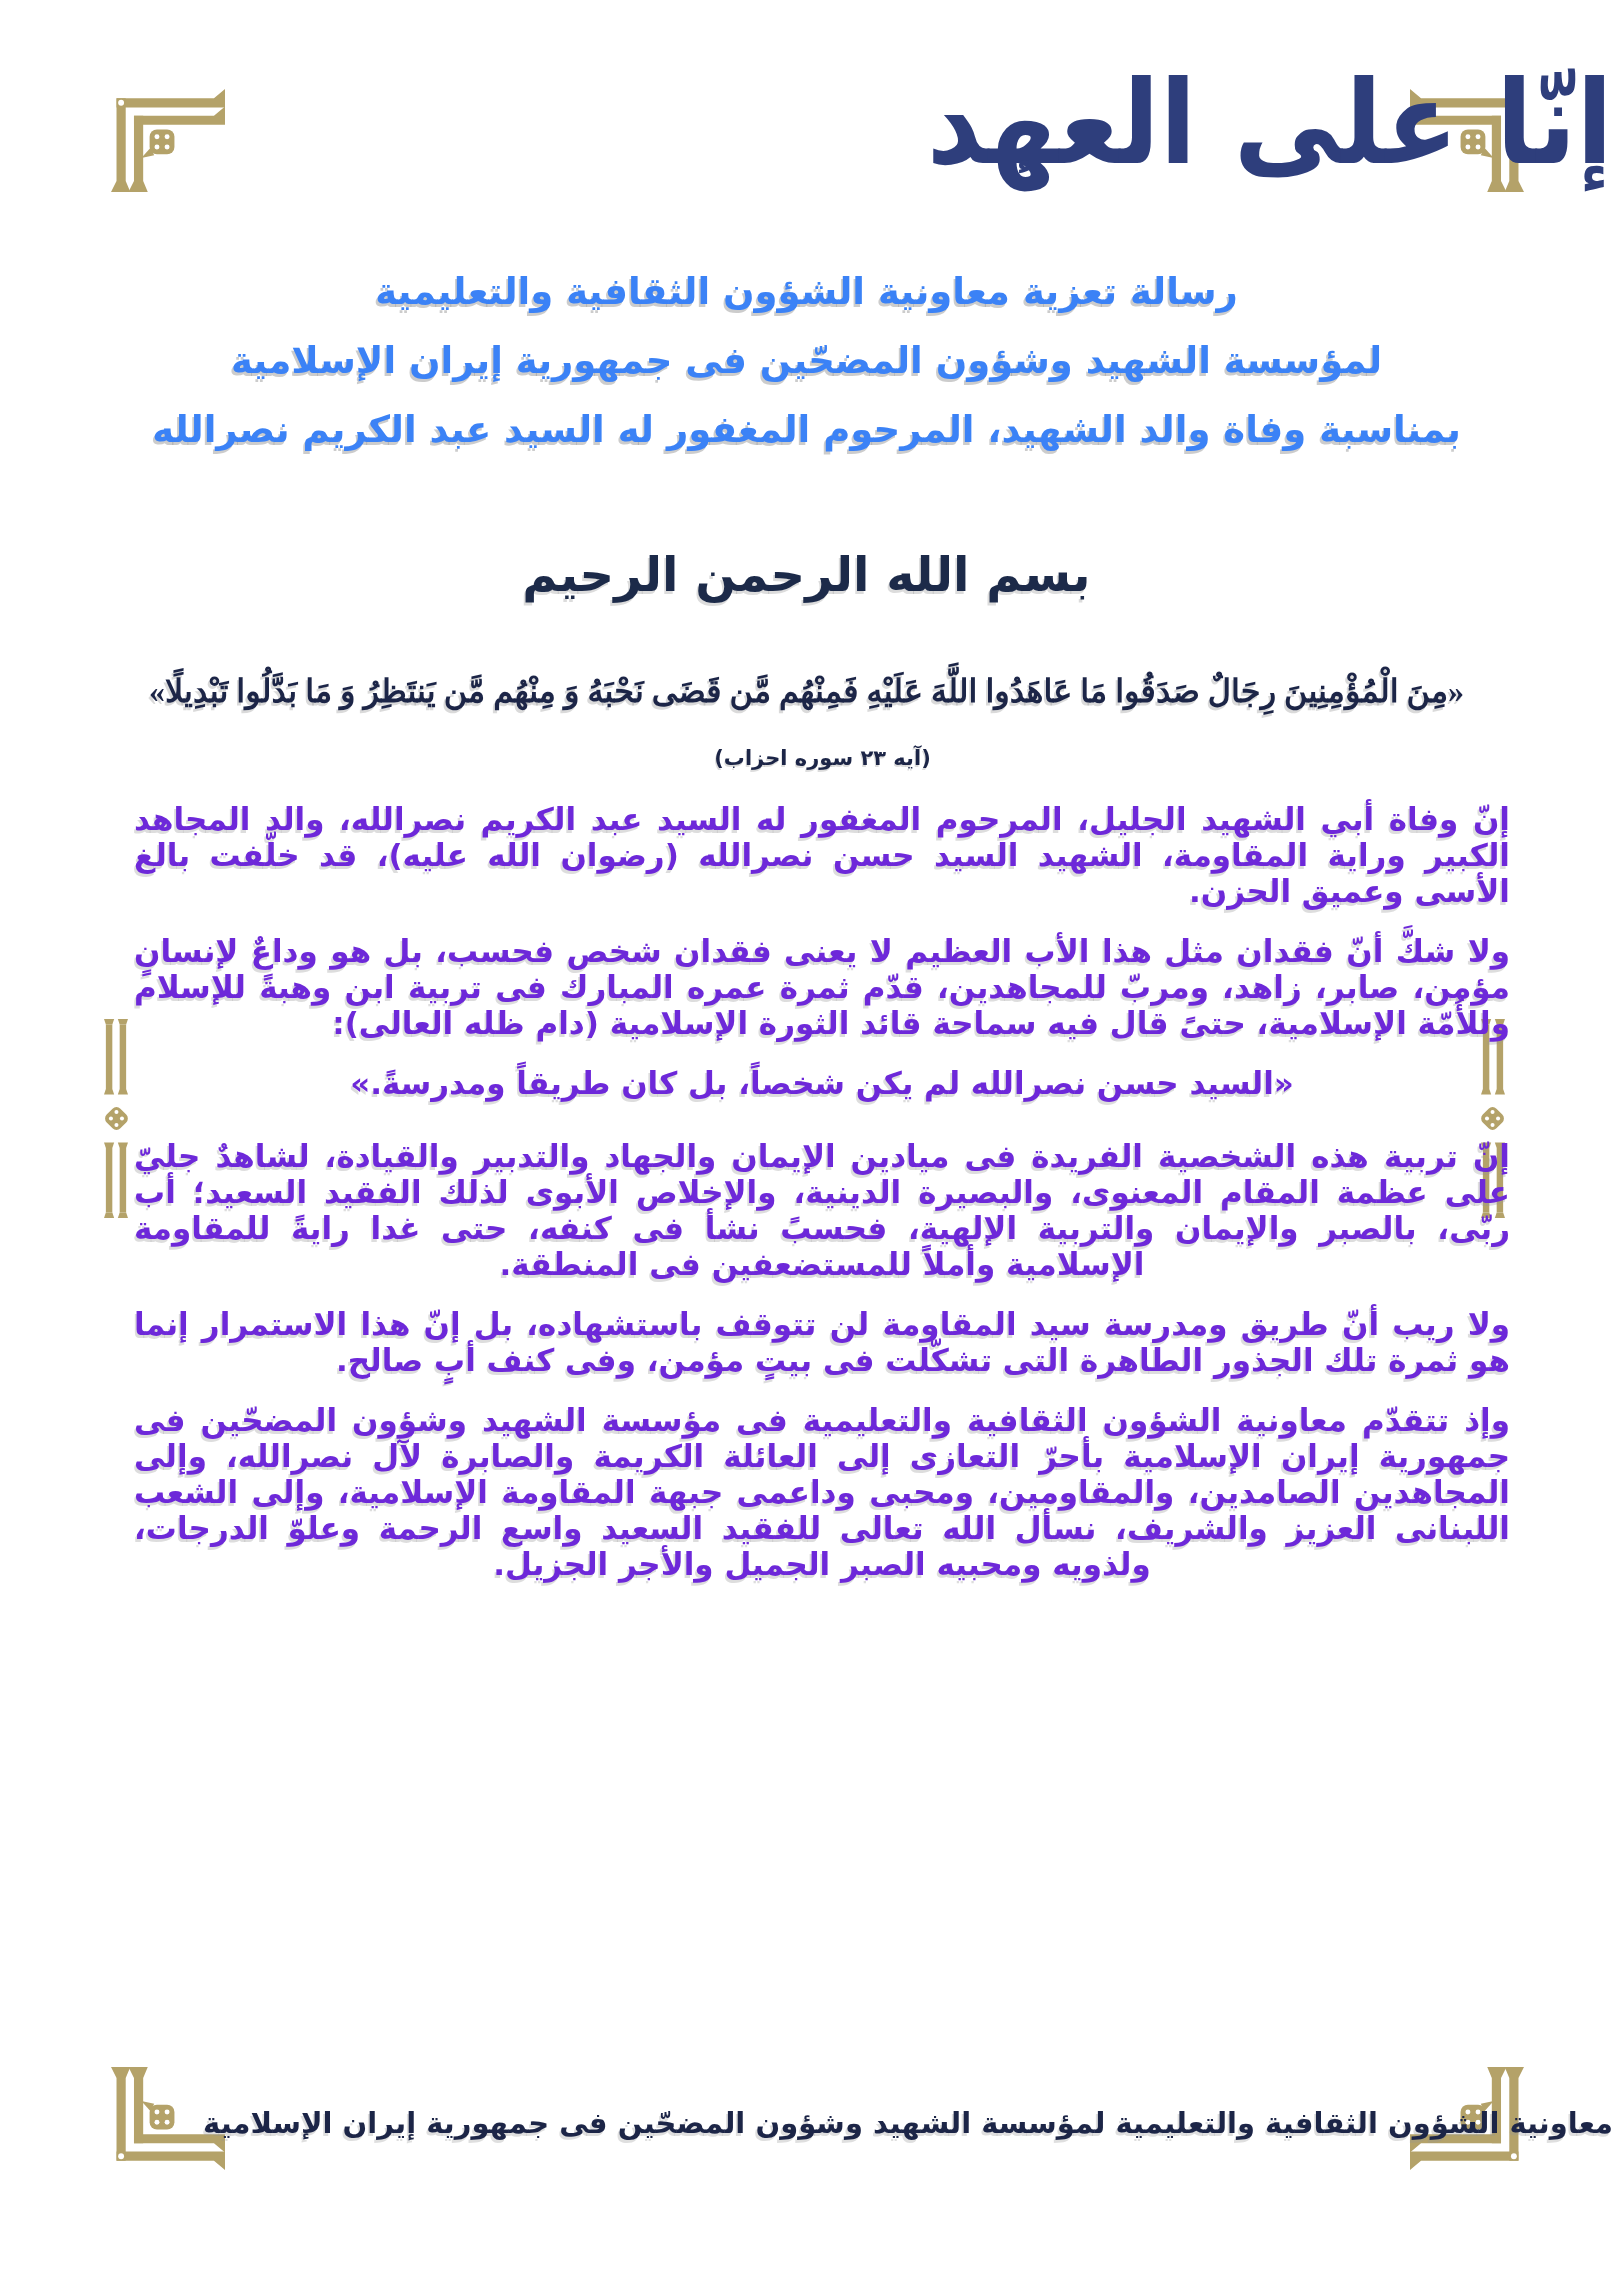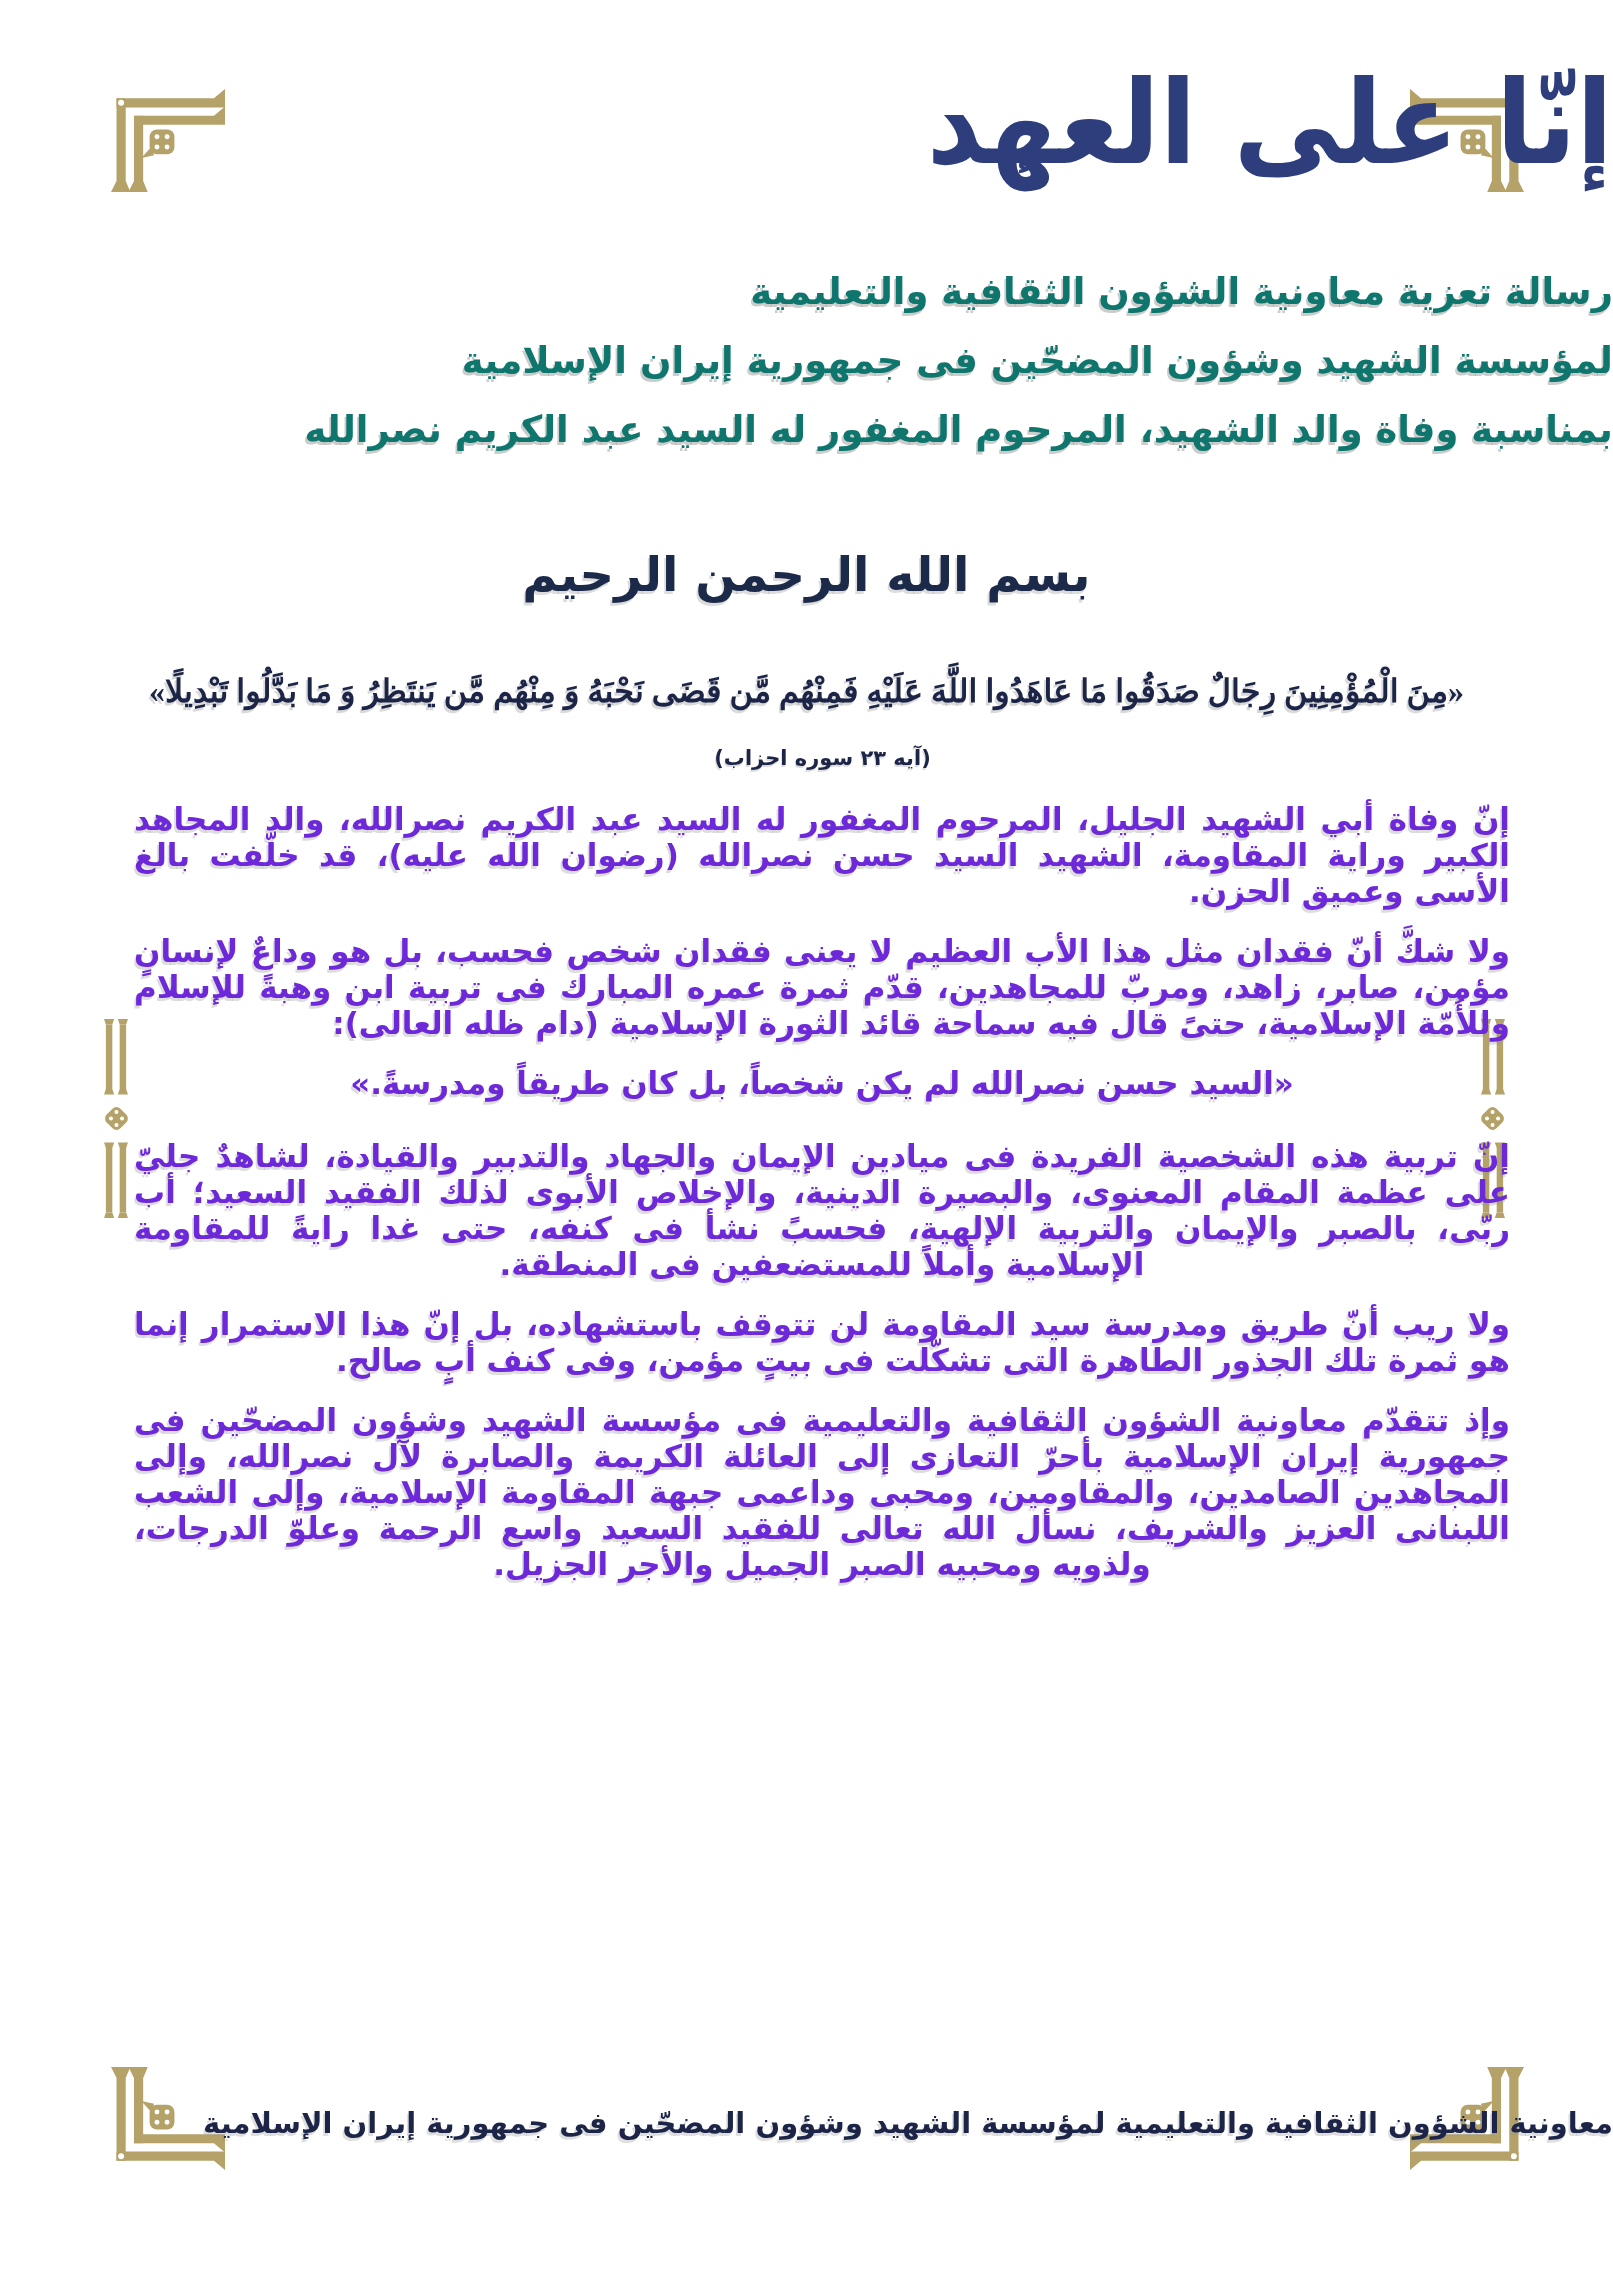--- a/index.html
+++ b/index.html
@@ -16,22 +16,22 @@
     display:inline-block;font-size:107px;font-weight:bold;color:#2e3e7c;
     transform:scaleY(1.08);letter-spacing:-1.8px;line-height:1.3;
     text-shadow:none;
   }
   .logo-mark{
     position:absolute;left:1017px;top:148px;font-size:28px;font-weight:bold;color:#2e3e7c;
   }
 
   
   .titles{
-    position:absolute;top:257px;left:0;width:100%;text-align:right;
-    font-weight:bold;font-size:37px;line-height:69px;color:#0f766e;
+    position:absolute;top:257px;left:0;width:100%;text-align:center;
+    font-weight:bold;font-size:37px;line-height:69px;color:#3b82f6;
     text-shadow:-1.8px 2.8px 0 rgba(120,120,120,0.38);
   }
 
   
   .basmala{
     position:absolute;top:546px;left:0;width:100%;text-align:center;
     font-weight:bold;font-size:48px;color:#1c2a49;
     text-shadow:-1.8px 2.8px 0 rgba(140,140,140,0.30);
   }
 

